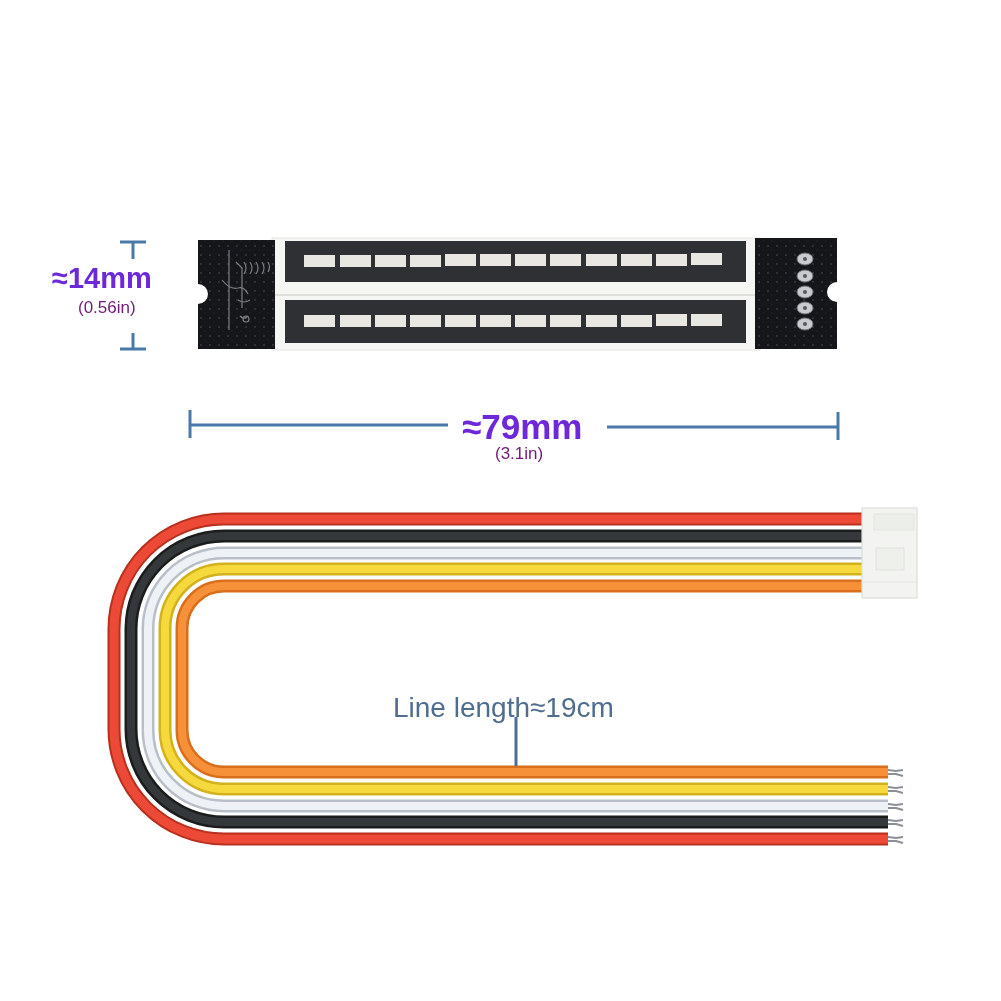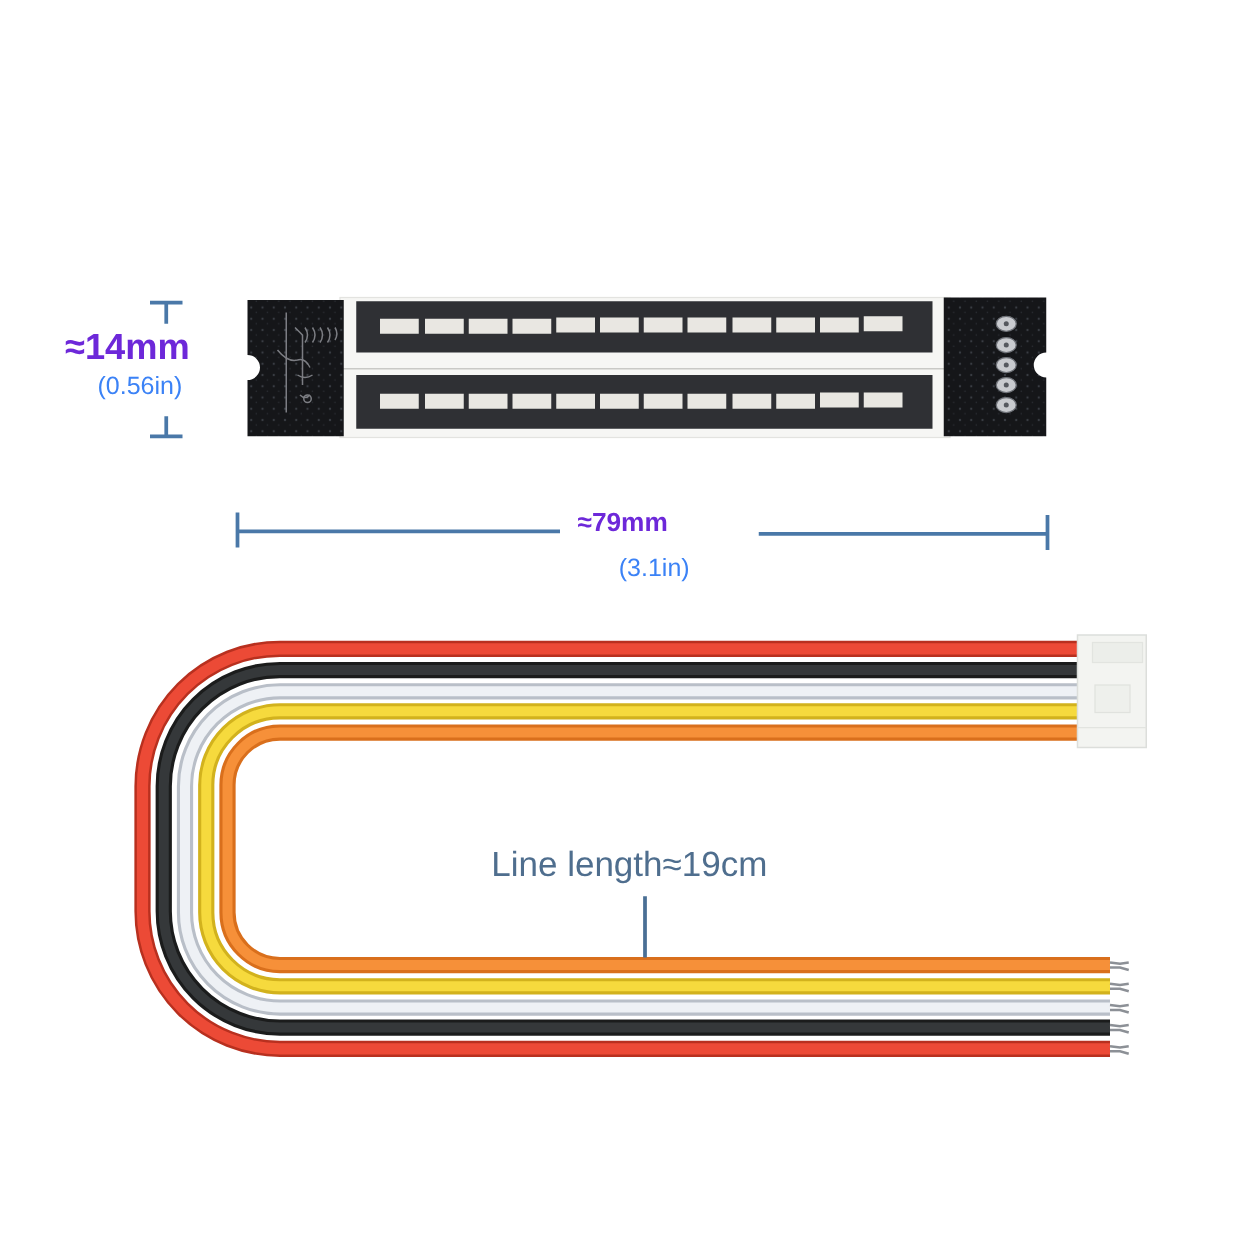--- a/index.html
+++ b/index.html
@@ -1,21 +1,21 @@
 <!DOCTYPE html>
 <html><head>
 <meta charset="utf-8">
 <style>
   html, body { margin: 0; padding: 0; background: #ffffff; }
   body { width: 1001px; height: 1001px; position: relative; overflow: hidden;
          font-family: "Liberation Sans", sans-serif; }
   .abs { position: absolute; }
   .dim-main { font-weight: bold; font-size: 29px; color: #6d28d9; letter-spacing: 0px; }
-  .dim-sub { font-size: 20px; color: #3b82f6; }
-  .cap-label { font-size: 28px; color: #4f6e8e; }
+  .dim-sub { font-size: 17px; color: #701a75; }
+  .cap-label { font-size: 28px; color: #4f6e8e; margin-top: 16px; }
   svg { position: absolute; left: 0; top: 0; }
 </style>
 </head>
 <body>
 
 <svg width="1001" height="1001" viewBox="0 0 1001 1001">
   <defs>
     <pattern id="pcbdots" width="9" height="9" patternUnits="userSpaceOnUse">
       <rect width="9" height="9" fill="#151619"></rect>
       <circle cx="3" cy="3" r="0.9" fill="#3a3d44"></circle>
@@ -156,17 +156,17 @@
 
   <line x1="516" y1="717" x2="516" y2="766" stroke="#4a6f95" stroke-width="3"></line>
 </svg>
 
 <div class="abs" style="left:52px; top:262px; width:140px;">
   <div class="dim-main" style="font-size:29px;">≈14mm</div>
   <div class="dim-sub" style="position:absolute; left:26px; top:36px; white-space:nowrap;">(0.56in)</div>
 </div>
 
 <div class="abs" style="left:462px; top:407px; width:150px;">
-  <div class="dim-main" style="font-size:21px;">≈79mm</div>
+  <div class="dim-main" style="font-size:35px;">≈79mm</div>
   <div class="dim-sub" style="position:absolute; left:33px; top:37px; white-space:nowrap;">(3.1in)</div>
 </div>
 
 <div class="abs cap-label" style="left:393px; top:676px; white-space:nowrap;">Line length≈19cm</div>
 
 </body></html>

